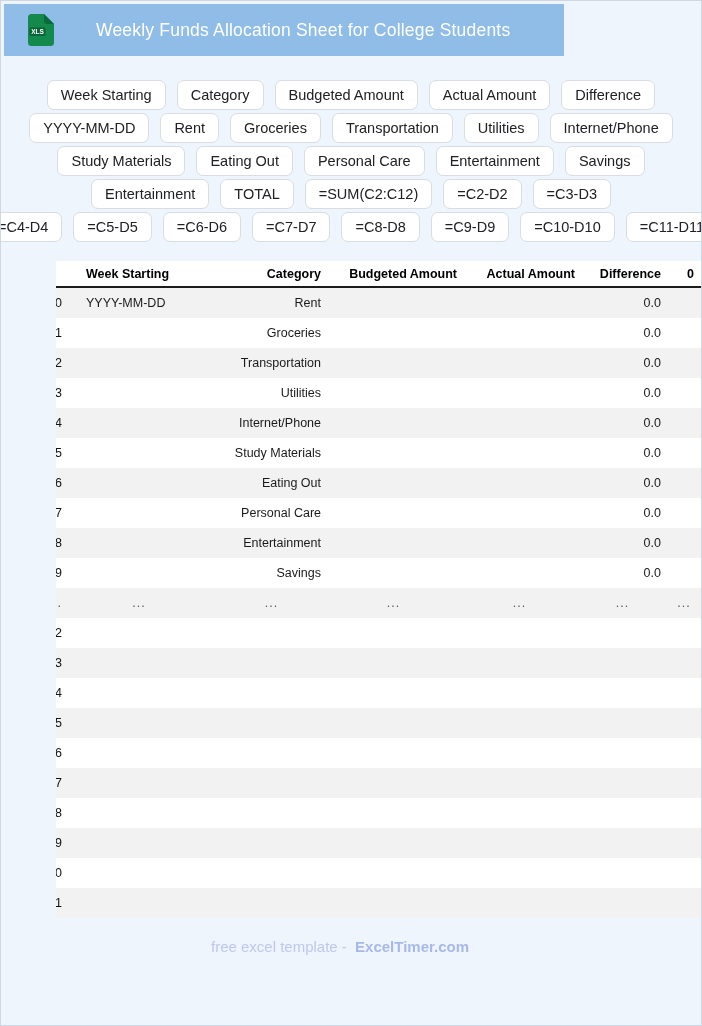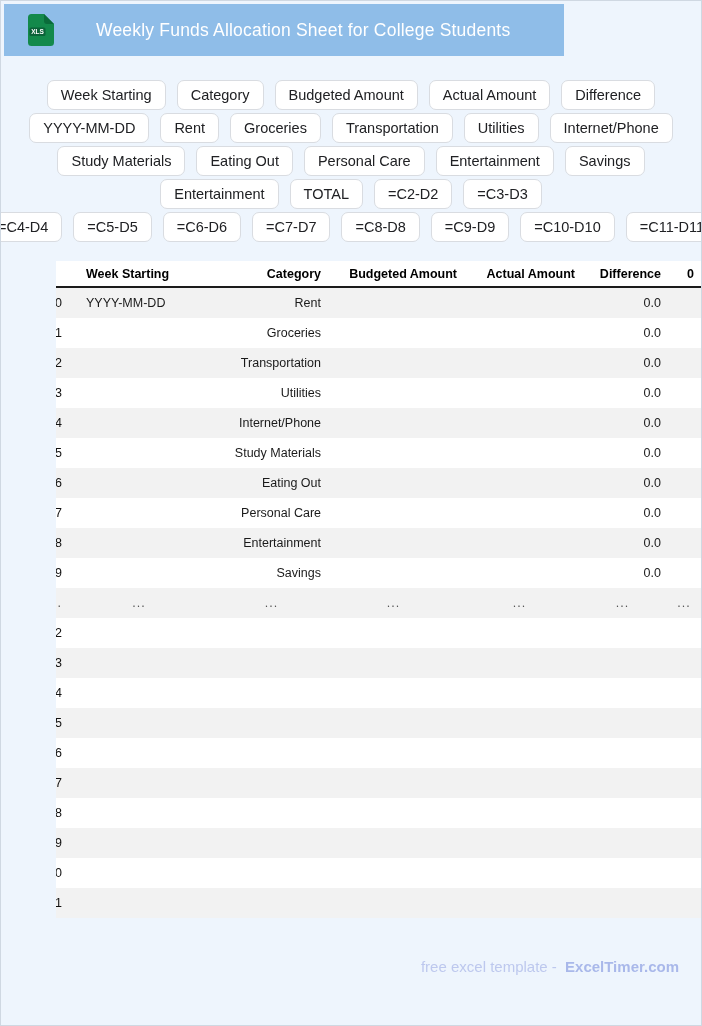--- a/index.html
+++ b/index.html
@@ -74,22 +74,22 @@
   .c6 { width: 28px;  text-align: right; padding-right: 8px !important; }
 
   tr.row-ellipsis td { color: #555; letter-spacing: 1px; }
   tr.row-ellipsis td.c1, tr.row-ellipsis td.c2, tr.row-ellipsis td.c3,
   tr.row-ellipsis td.c4, tr.row-ellipsis td.c5, tr.row-ellipsis td.c6 {
     text-align: center; padding: 0 !important;
   }
 
   
   .footer {
-    margin-top: 40px;
-    text-align: right; padding-right: 22px;
+    margin-top: 20px;
+    text-align: center; padding-right: 22px;
     font-size: 15px;
   }
   .footer-text  { color: var(--footer-text, #bdc8ee); }
   .footer-brand { color: var(--footer-brand, #a9b8ea); font-weight: bold; text-decoration: none; margin-left: 4px; }
 </style>
 </head>
 <body style="--page-bg: #eef5fd; --header-bar: #8fbde8; --icon-green: #13894b; --icon-green-dark: #0a6b3a; --stripe: #f2f2f2; --chip-border: #d9dce1; --footer-text: #bdc8ee; --footer-brand: #a9b8ea;">
 
 <header class="topbar">
   <svg class="xls-icon" viewBox="0 0 26 32" xmlns="http://www.w3.org/2000/svg">
@@ -120,20 +120,21 @@
     <div class="chip-row">
       <span class="chip">Study Materials</span>
       <span class="chip">Eating Out</span>
       <span class="chip">Personal Care</span>
       <span class="chip">Entertainment</span>
       <span class="chip">Savings</span>
     </div>
     <div class="chip-row">
       <span class="chip">Entertainment</span>
       <span class="chip">TOTAL</span>
+      <span class="chip">=SUM(C2:C12)</span>
       <span class="chip">=C2-D2</span>
       <span class="chip">=C3-D3</span>
     </div>
     <div class="chip-row">
       <span class="chip">=C4-D4</span>
       <span class="chip">=C5-D5</span>
       <span class="chip">=C6-D6</span>
       <span class="chip">=C7-D7</span>
       <span class="chip">=C8-D8</span>
       <span class="chip">=C9-D9</span>

